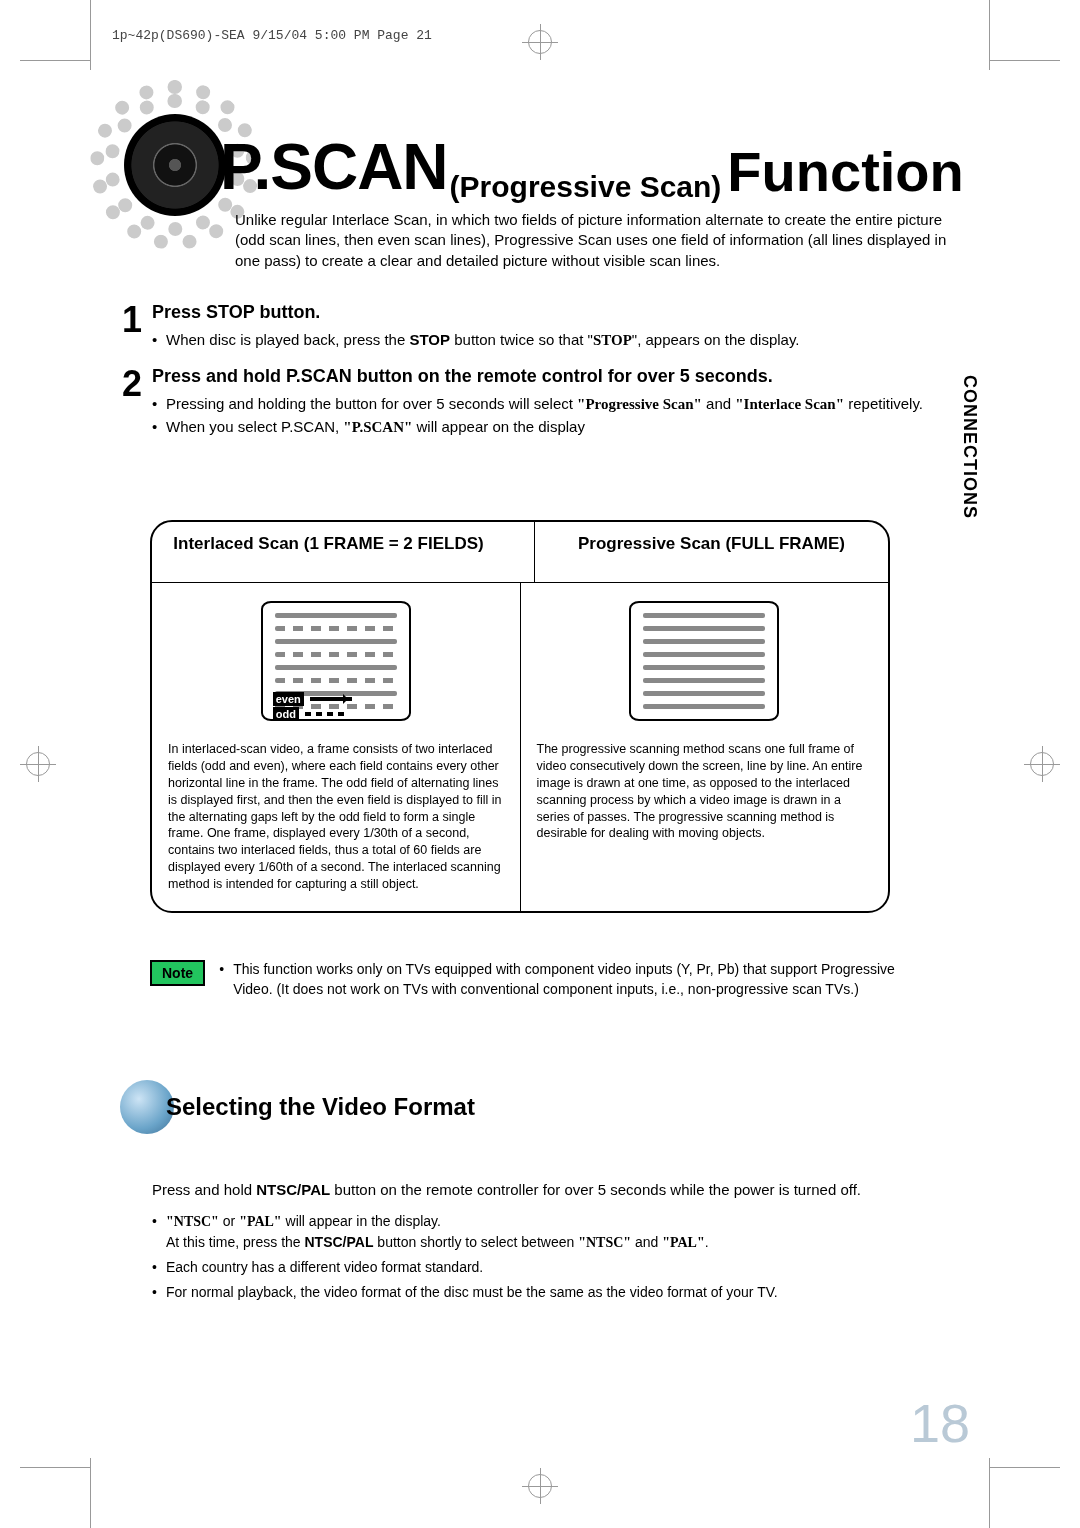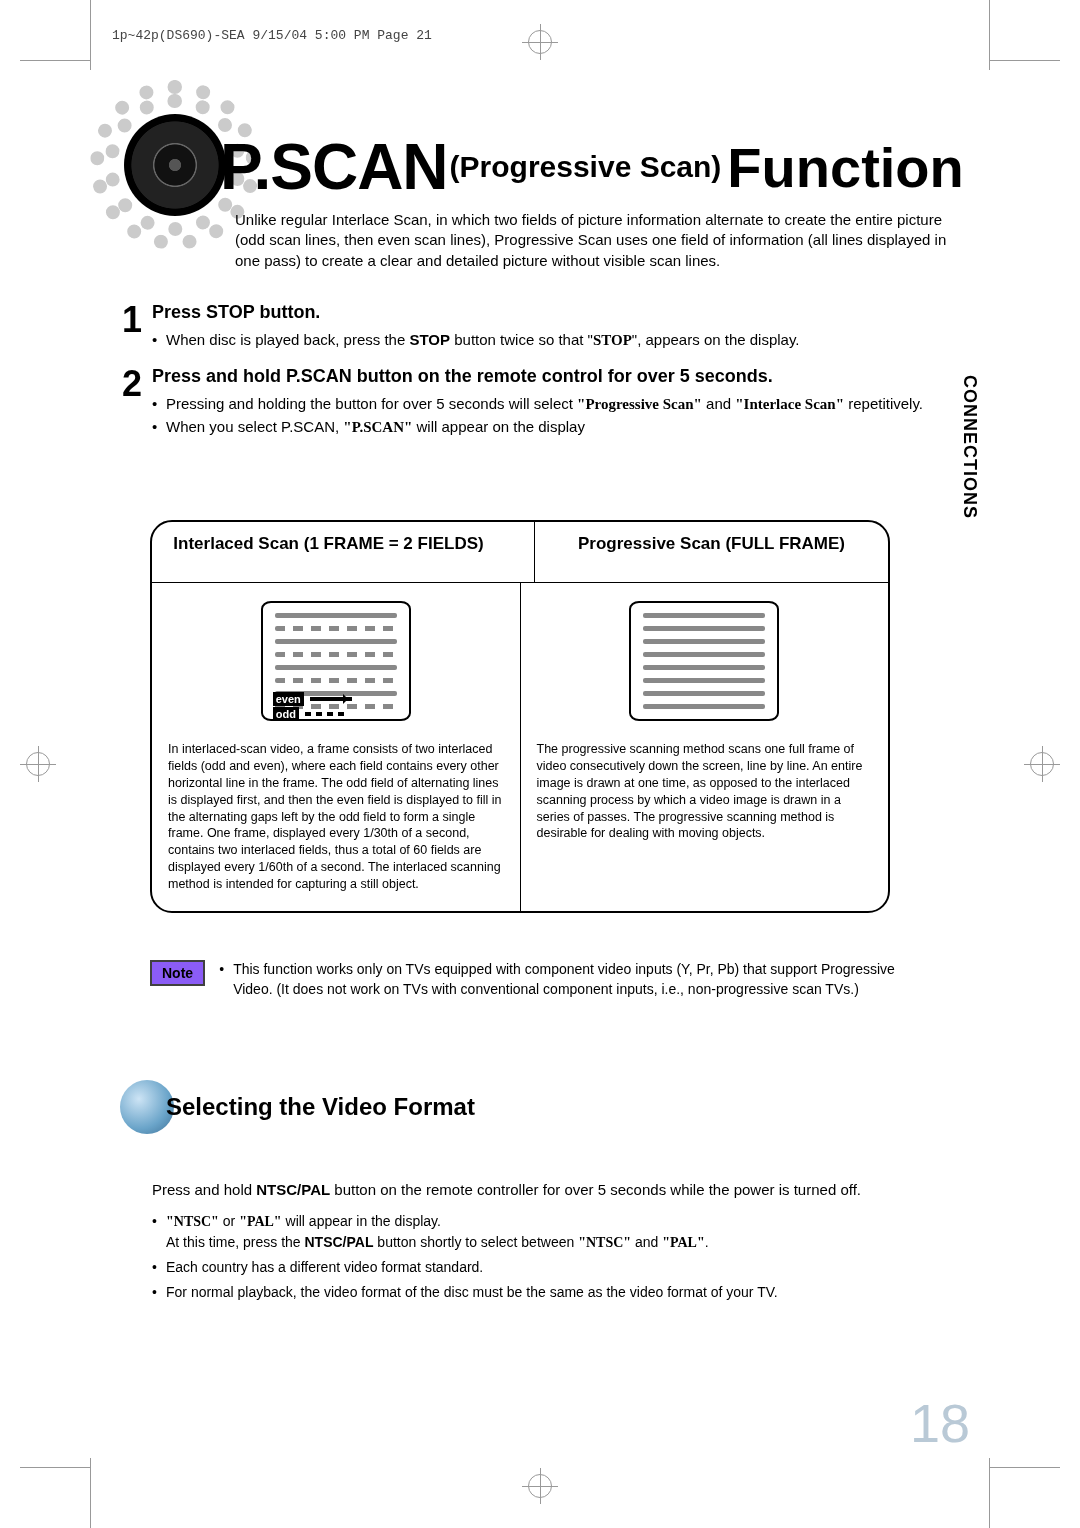--- a/index.html
+++ b/index.html
@@ -73,21 +73,21 @@
     border-radius: 50%;
     background: radial-gradient(circle at 50% 50%, #555 0 8%, #111 9% 28%, #666 29% 30%, #222 31% 60%, #000 61% 100%);
   }
 
   .title-row {
     position: absolute;
     top: 60px;
     left: 120px;
     right: 12px;
     display: flex;
-    align-items: center;
+    align-items: flex-end;
     white-space: nowrap;
   }
   .title-pscan { font-size: 64px; font-weight: bold; letter-spacing: -1px; }
   .title-sub   { font-size: 30px; font-weight: bold; margin: 0 6px 0 2px; }
   .title-func  { font-size: 56px; font-weight: bold; }
 
   .intro {
     position: absolute;
     top: 140px;
     left: 135px;
@@ -208,25 +208,25 @@
   .note-row {
     position: absolute;
     top: 890px;
     left: 50px;
     right: 60px;
     display: flex;
     align-items: flex-start;
     gap: 14px;
   }
   .note-badge {
-    border: 2px solid #404040;
+    border: 2px solid #000000;
     font-weight: bold;
     font-size: 14px;
     padding: 3px 10px;
-    background:#8b5cf6;
+    background:#22c55e;
     white-space:nowrap;
   }
   .note-list { list-style:none; font-size: 14px; line-height:1.4; }
   .note-list li { padding-left: 14px; position: relative; margin-bottom: 4px;}
   .note-list li::before { content:"•"; position:absolute; left:0; }
 
   .subsection-head {
     position: absolute;
     top: 1010px;
     left: 20px;

